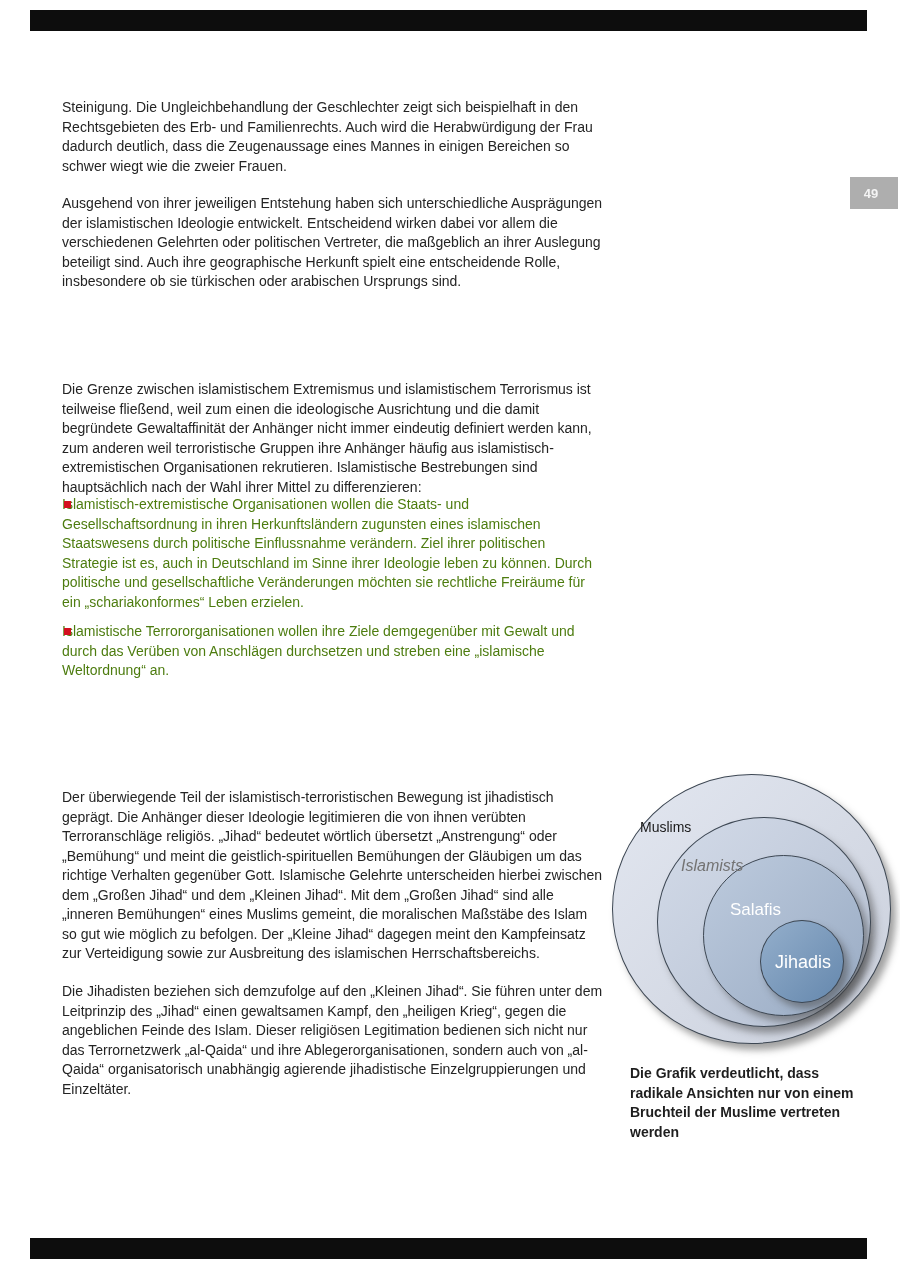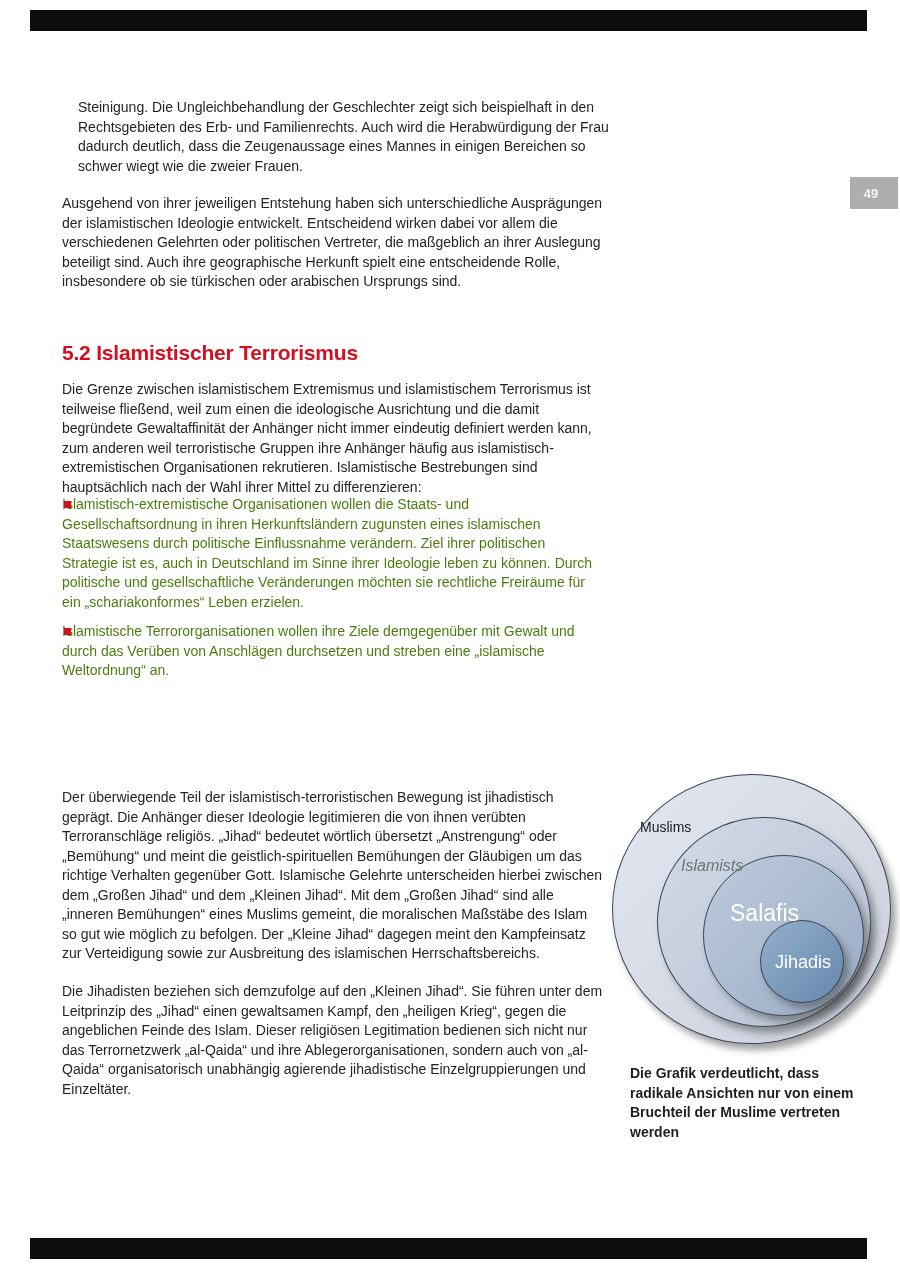--- a/index.html
+++ b/index.html
@@ -38,43 +38,42 @@
     background-image:linear-gradient(135deg,rgba(255,255,255,0.28),rgba(0,0,0,0.06));
     box-shadow:5px 6px 7px rgba(70,70,70,0.5);
   }
   .c-muslims {left:4px;  top:8px;   width:279px;height:270px;}
   .c-islamists{left:49px; top:51px;  width:214px;height:210px;}
   .c-salafis {left:95px; top:89px;  width:161px;height:161px;}
   .c-jihadis {left:152px;top:154px; width:84px; height:83px;}
   .circle-label{position:absolute;white-space:nowrap;font-weight:normal;}
   .l-muslims {left:32px; top:53px;  font-size:14px;}
   .l-islamists{left:73px; top:91px;  font-size:16px;}
-  .l-salafis {left:122px;top:134px; font-size:23px;}
+  .l-salafis {left:122px;top:134px; font-size:17px;}
   .l-jihadis {left:167px;top:186px; font-size:18px;}
   .caption{
     position:absolute;left:630px;top:1064px;width:234px;
     font-size:14px;line-height:19.5px;font-weight:bold;color:#1e1e1e;
   }
 </style>
 </head>
 <body>
 
 <div class="page">
 
   <div class="rule-bar top" style="background-color: rgb(13, 13, 13);"></div>
 
   <div class="page-tab" style="background-color: rgb(174, 174, 174);">
     <span>49</span>
   </div>
 
-  <p class="body-text" style="top:84px;margin-left:16px;">Steinigung. Die Ungleichbehandlung der Geschlechter zeigt sich beispielhaft in den Rechtsgebieten des Erb- und Familienrechts. Auch wird die Herabwürdigung der Frau dadurch deutlich, dass die Zeugenaussage eines Mannes in einigen Bereichen so schwer wiegt wie die zweier Frauen.</p>
+  <p class="body-text" style="top:84px;">Steinigung. Die Ungleichbehandlung der Geschlechter zeigt sich beispielhaft in den Rechtsgebieten des Erb- und Familienrechts. Auch wird die Herabwürdigung der Frau dadurch deutlich, dass die Zeugenaussage eines Mannes in einigen Bereichen so schwer wiegt wie die zweier Frauen.</p>
 
   <p class="body-text" style="top:180px;">Ausgehend von ihrer jeweiligen Entstehung haben sich unterschiedliche Ausprägungen der islamistischen Ideologie entwickelt. Entscheidend wirken dabei vor allem die verschiedenen Gelehrten oder politischen Vertreter, die maßgeblich an ihrer Auslegung beteiligt sind. Auch ihre geographische Herkunft spielt eine entscheidende Rolle, insbesondere ob sie türkischen oder arabischen Ursprungs sind.</p>
 
-  <h2 class="heading" style="top: 324px; color: rgb(212, 15, 31);">5.2 Islamistischer Terrorismus</h2>
 
   <p class="body-text" style="top:366px;">Die Grenze zwischen islamistischem Extremismus und islamistischem Terrorismus ist teilweise fließend, weil zum einen die ideologische Ausrichtung und die damit begründete Gewaltaffinität der Anhänger nicht immer eindeutig definiert werden kann, zum anderen weil terroristische Gruppen ihre Anhänger häufig aus islamistisch-extremistischen Organisationen rekrutieren. Islamistische Bestrebungen sind hauptsächlich nach der Wahl ihrer Mittel zu differenzieren:</p>
 
   <div class="bullet-item" style="top:495px;">
     <span class="marker" style="background-color: rgb(212, 15, 31);"></span>
     <span class="btxt">Islamistisch-extremistische Organisationen wollen die Staats- und Gesellschaftsordnung in ihren Herkunftsländern zugunsten eines islamischen Staatswesens durch politische Einflussnahme verändern. Ziel ihrer politischen Strategie ist es, auch in Deutschland im Sinne ihrer Ideologie leben zu können. Durch politische und gesellschaftliche Veränderungen möchten sie rechtliche Freiräume für ein „schariakonformes“ Leben erzielen.</span>
   </div>
 
   <div class="bullet-item" style="top:622px;">
     <span class="marker" style="background-color: rgb(212, 15, 31);"></span>

